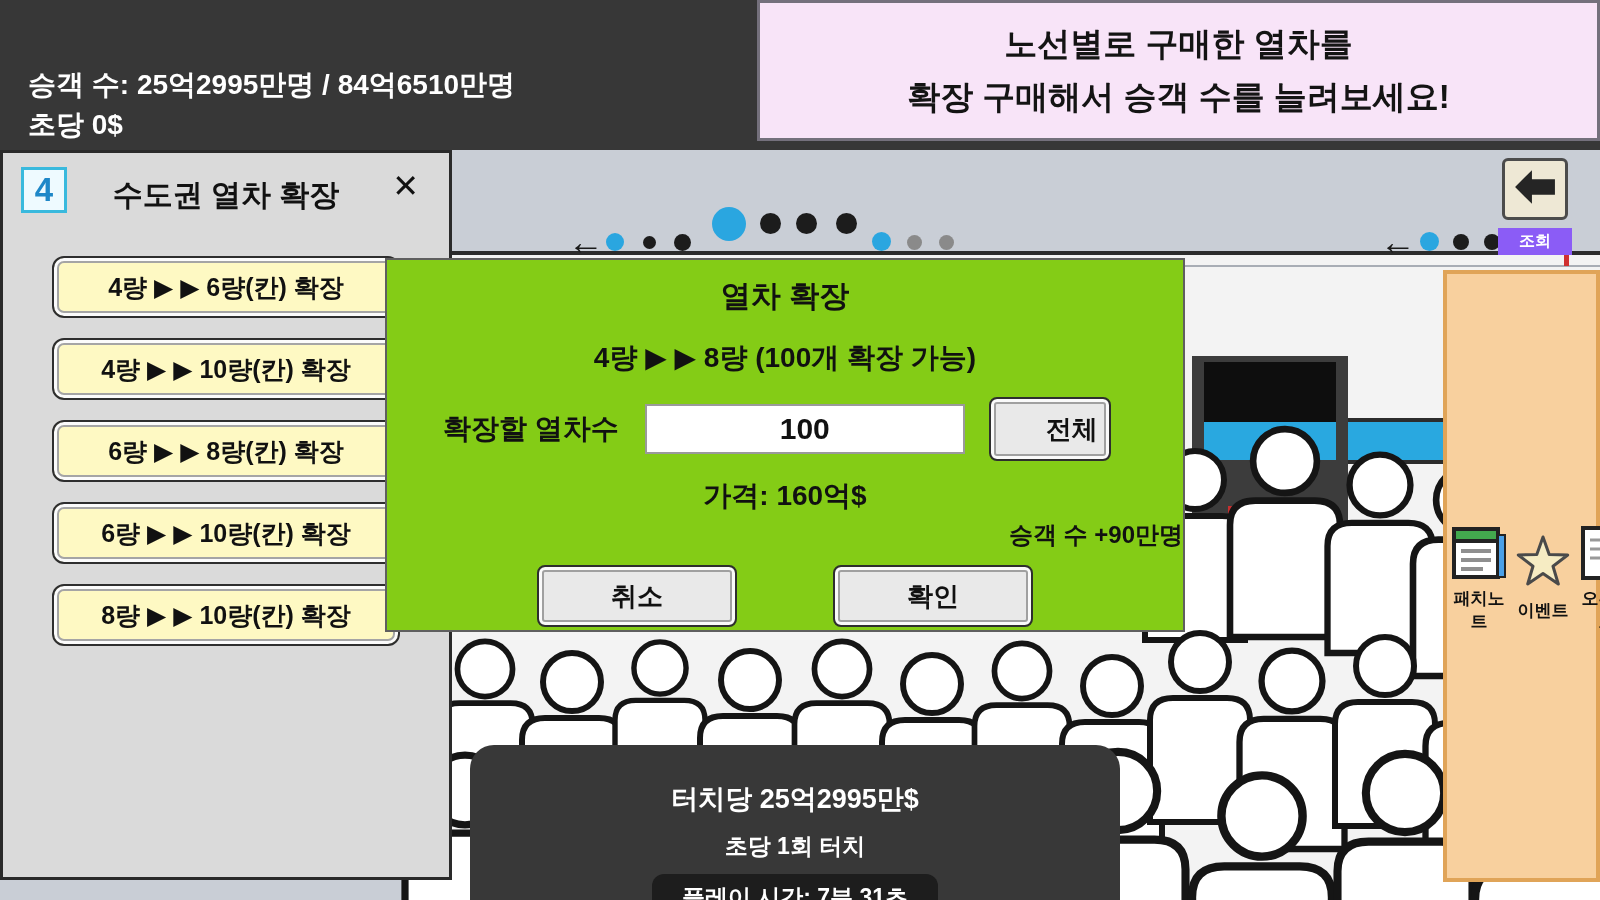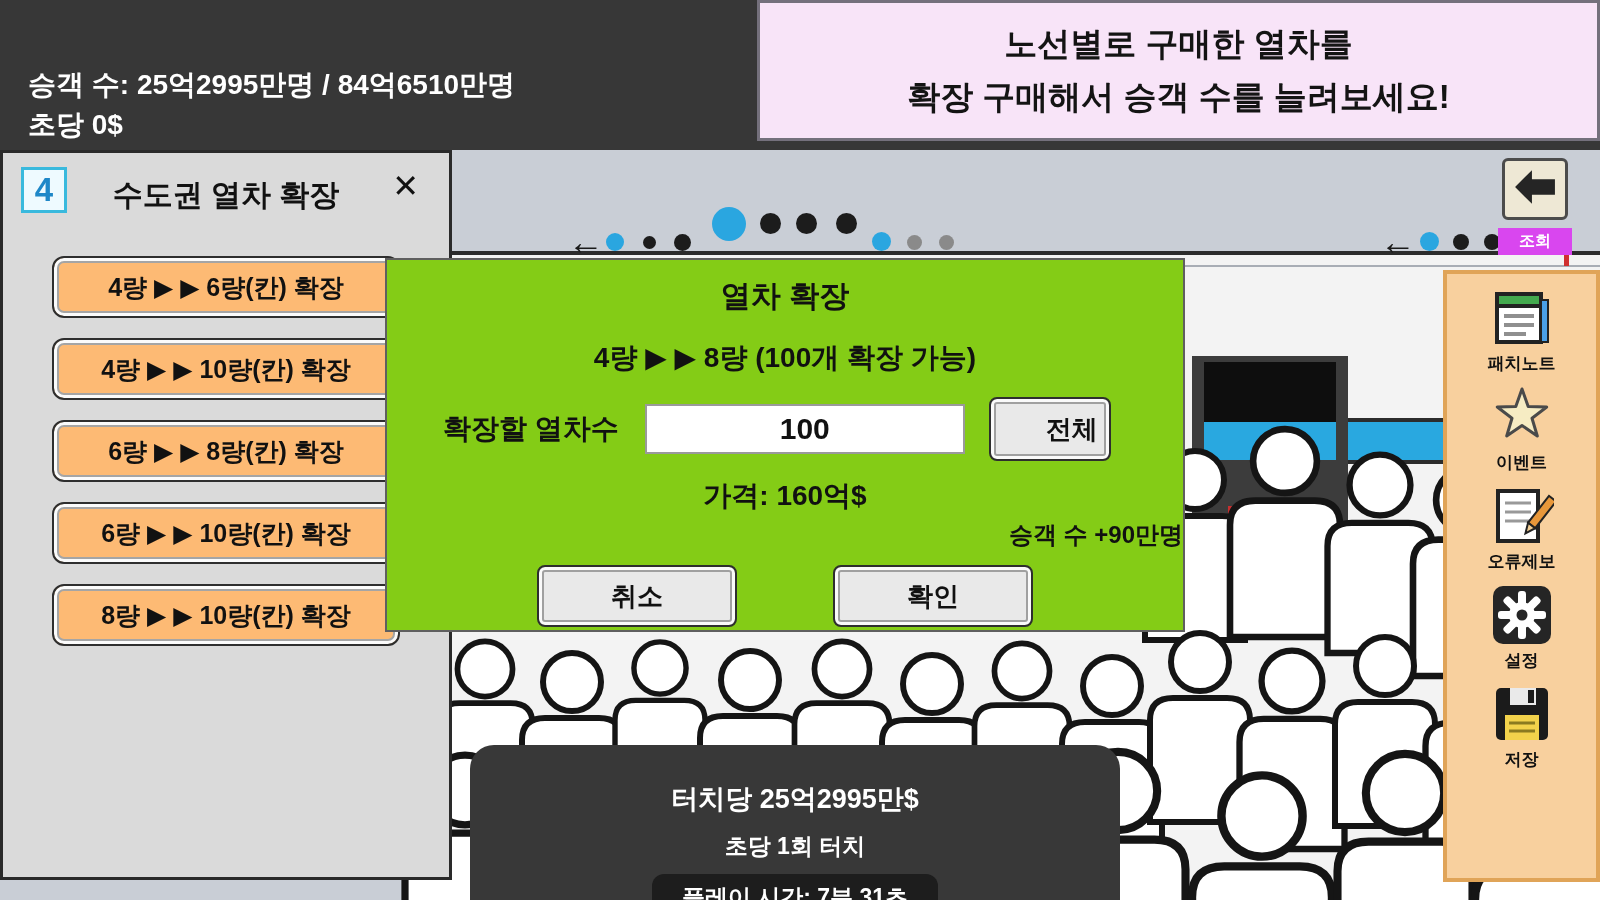--- a/index.html
+++ b/index.html
@@ -44,21 +44,21 @@
 
   
   .exp-panel { position:absolute; left:0; top:150px; width:452px; height:730px; background:#dadada;
                border:3px solid #2a2a2a; z-index:8; }
   .exp-badge { position:absolute; left:18px; top:14px; width:46px; height:46px; background:#eefaff;
                border:3px solid #39b9dd; color:#1e87c8; font-size:33px; display:flex; align-items:center; justify-content:center; }
   .exp-title { position:absolute; left:0; right:0; top:22px; text-align:center; font-size:30px; }
   .exp-close { position:absolute; right:30px; top:14px; font-size:32px; font-weight:700; background:none; border:none; cursor:pointer; font-family:inherit; color:#111; }
   .exp-list { position:absolute; top:103px; left:0; right:0; }
   .exp-btn { display:flex; align-items:center; justify-content:center; width:348px; height:62px; margin:0 auto 20px auto;
-             background:#fdba74; border:2px solid #2e2e2e; border-radius:12px;
+             background:#fef9c3; border:2px solid #2e2e2e; border-radius:12px;
              box-shadow: inset 0 0 0 3px #fbfbfb, inset 0 0 0 5px #a5a5a5;
              font-size:25px; font-weight:700; font-family:inherit; color:#111; cursor:pointer; }
 
   
   .modal { position:absolute; left:385px; top:258px; width:800px; height:374px; background:#84cc16;
            border:2px solid #5f5f5f; z-index:10; }
   .modal-title { text-align:center; margin-top:16px; font-size:30px; }
   .modal-sub { text-align:center; margin-top:22px; font-size:28px; }
   .modal-row { display:flex; align-items:center; margin-top:20px; padding-left:56px; }
   .modal-count-label { font-size:28px; }
@@ -68,29 +68,29 @@
                box-shadow: inset 0 0 0 3px #fafafa, inset 0 0 0 5px #a0a0a0;
                font-size:26px; font-weight:700; font-family:inherit; color:#111; cursor:pointer; }
   .btn-all { margin-left:24px; width:122px; height:64px;padding-left:44px; }
   .modal-price { text-align:center; margin-top:16px; font-size:28px; }
   .modal-gain { text-align:right; margin-top:4px; font-size:24px; }
   .modal-actions { display:flex; justify-content:center; gap:96px; margin-top:14px; }
   .btn-cancel, .btn-confirm { width:200px; height:62px; }
 
   
   .sidebar { position:absolute; left:1443px; top:270px; width:157px; height:612px; background:#f8d09e;
-             border:4px solid #e0a458; z-index:9; display:flex; flex-direction:column; align-items:center; padding-top:12px; }
+             border:4px solid #e0a458; z-index:9; display:flex; align-items:center; padding-top:12px; }
   .sb-item { display:flex; flex-direction:column; align-items:center; margin-bottom:10px; background:none; border:none; cursor:pointer; font-family:inherit; }
   .sb-icon { width:64px; height:64px; }
   .sb-label { font-size:17px; font-weight:700; margin-top:2px; color:#111; }
 
   
   .back-btn { position:absolute; left:1502px; top:158px; width:66px; height:62px; background:#eee8d5;
               border:3px solid #4c4c4c; border-radius:6px; z-index:9; display:flex; align-items:center; justify-content:center; cursor:pointer; }
-  .back-badge { position:absolute; left:1498px; top:228px; width:74px; height:27px; background:#d946ef; color:#fff;
+  .back-badge { position:absolute; left:1498px; top:228px; width:74px; height:27px; background:#8b5cf6; color:#fff;
                 font-size:16px; display:flex; align-items:center; justify-content:center; z-index:9; }
 </style>
 </head>
 <body>
 
 <div class="stage">
 
   <div class="train-body"></div>
   <div class="train-roof-line"></div>
   <div class="train-roof-line2"></div>

